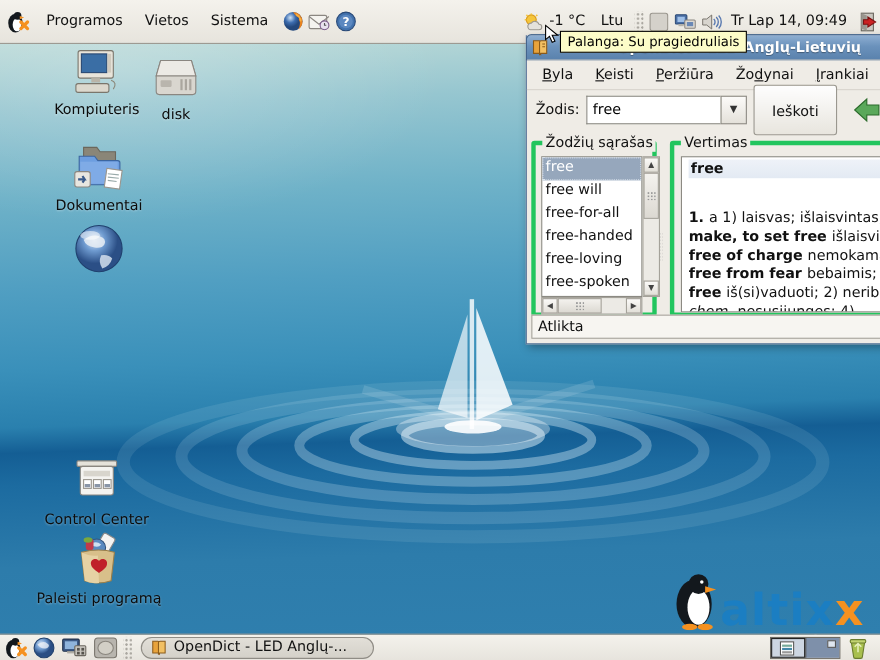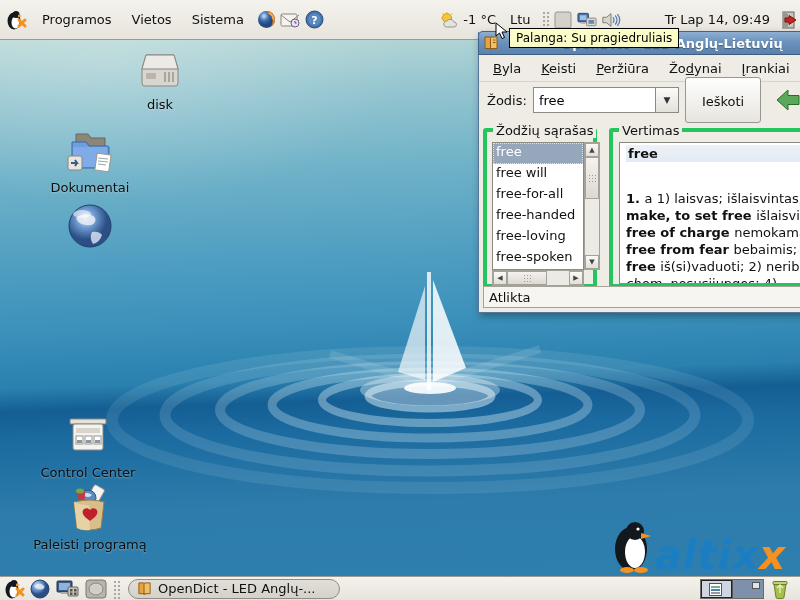--- a/index.html
+++ b/index.html
@@ -5,42 +5,42 @@
   * { margin:0; padding:0; box-sizing:border-box; }
   html,body { width:800px; height:600px; overflow:hidden; font-family:"DejaVu Sans",sans-serif; }
   body { position:relative; background:#2e7dac; }
 
   
   .panel { position:absolute; left:0; width:800px; height:40px; background:linear-gradient(#f4f2ec,#e7e4dd); display:flex; align-items:center; z-index:50; }
   #top-panel { top:0; border-bottom:1px solid #9d9a92; }
   #bottom-panel { top:576px; height:24px; border-top:1px solid #9d9a92; }
   .panel-menu { font-size:13px; color:#111; padding:0 10px; height:24px; display:flex; align-items:center; cursor:default; }
   .panel-right { margin-left:auto; display:flex; align-items:center; height:24px; }
-  .clock { font-size:13px; color:#111; padding:0 6px; white-space:nowrap;margin-left:36px; }
+  .clock { font-size:13px; color:#111; padding:0 6px; white-space:nowrap; }
   .kbd-layout { font-size:13px; color:#111; padding:0 8px; }
   .temp { font-size:13px; color:#111; padding:0 6px 0 2px; white-space:nowrap; }
   .handle { width:8px; height:20px; margin:0 2px;
     background-image:radial-gradient(#aaa7a0 1px, transparent 1.2px); background-size:4px 4px; background-position:1px 1px; }
   .tray-icon { width:20px; height:20px; margin:0 2px; display:flex; align-items:center; justify-content:center; }
 
   
   #desktop { position:absolute; top:24px; left:0; width:800px; height:552px;
     background:
       radial-gradient(ellipse 420px 200px at 110px 40px, rgba(255,255,255,0.20), rgba(255,255,255,0) 70%),
       linear-gradient(178deg,#c3ded9 0%, #96c6d0 13%, #6fb2c8 27%, #519fc2 41%, #3a90ba 54%, #2a80ae 63%, #145e94 67%, #1c6ba0 72%, #2d7cab 85%, #2f7fae 100%);
   }
   #water-art { position:absolute; top:0; left:0; }
 
   .desk-icon { position:absolute; width:136px; display:flex; flex-direction:column; align-items:center; cursor:default; }
   .desk-icon .glyph { width:48px; height:48px; display:flex; align-items:center; justify-content:center; }
   .desk-icon .lbl { margin-top:3px; font-size:13px; color:#0c0c0c; text-align:center; line-height:16px; text-shadow:0 1px 2px rgba(255,255,255,0.35); }
 
   
   #baltix-logo { position:absolute; right:14px; top:495px; text-align:right; }
-  #baltix-logo .row { display:flex; align-items:flex-end;font-style:italic; }
+  #baltix-logo .row { display:flex; align-items:flex-end; }
   #baltix-word { font-size:40px; font-weight:bold; color:#1b7ec2; letter-spacing:1px; line-height:36px; }
   #baltix-word .ox { color:#f59120; }
   #baltix-sub { font-size:11px; font-weight:bold; color:#fff; letter-spacing:5px; margin-top:2px; }
 
   
   #win { position:absolute; left:478px; top:32px; width:372px; height:281px; background:#efece6;
     border:1px solid #58759a; border-top:none; box-shadow:2px 3px 8px rgba(0,0,0,0.35); z-index:60; }
   #titlebar { height:24px; border-radius:5px 5px 0 0; display:flex; align-items:center; padding:0 4px;
     background:linear-gradient(#8fafd2,#6b92bc 45%,#5a82ad); border:1px solid #41628a; border-bottom:1px solid #3d5c82; margin:-1px -1px 0 -1px; }
   #win-title { flex:1; text-align:center; color:#fff; font-weight:bold; font-size:13px; text-shadow:0 1px 1px rgba(0,0,0,0.35); white-space:nowrap; overflow:hidden; }
@@ -119,20 +119,33 @@
     <g>
       <rect x="427" y="248" width="4" height="118" fill="#ffffff" opacity="0.8"></rect>
       <polygon points="433,256 433,358 466,344" fill="#ffffff" opacity="0.85"></polygon>
       <polygon points="425,262 425,356 398,348" fill="#ffffff" opacity="0.65"></polygon>
       <ellipse cx="430" cy="364" rx="26" ry="6" fill="#ffffff" opacity="0.9"></ellipse>
       <line x1="430" y1="360" x2="330" y2="330" stroke="#fff" stroke-opacity="0.12" stroke-width="8"></line>
       <line x1="430" y1="360" x2="540" y2="325" stroke="#fff" stroke-opacity="0.12" stroke-width="8"></line>
     </g>
   </svg>
 
+  <div class="desk-icon" style="left:20px; top:18px;">
+    <div class="glyph">
+      <svg width="46" height="46" viewBox="0 0 46 46">
+        <rect x="6" y="3" width="32" height="25" rx="2" fill="#e8e4da" stroke="#7a766c"></rect>
+        <rect x="9" y="6" width="23" height="17" fill="#3a6ea5" stroke="#2a4a74"></rect>
+        <rect x="33" y="6" width="3" height="17" fill="#cfcabe"></rect>
+        <rect x="18" y="28" width="8" height="4" fill="#b9b4a8"></rect>
+        <rect x="4" y="33" width="30" height="8" rx="2" fill="#dcd8cd" stroke="#7a766c"></rect>
+        <path d="M36 30 q6 2 2 8" fill="none" stroke="#8a8678"></path>
+      </svg>
+    </div>
+    <div class="lbl">Kompiuteris</div>
+  </div>
 
   <div class="desk-icon" style="left:100px; top:22px; width:120px;">
     <div class="glyph">
       <svg width="44" height="42" viewBox="0 0 44 42">
         <path d="M8 6 h28 l4 14 v14 a3 3 0 0 1 -3 3 h-30 a3 3 0 0 1 -3 -3 v-14 z" fill="#d9d6cf" stroke="#8a8680"></path>
         <path d="M8 6 h28 l4 14 h-36 z" fill="#eceae5" stroke="#8a8680"></path>
         <rect x="8" y="24" width="10" height="6" rx="1" fill="#b9b5ad"></rect>
         <g fill="#aaa69e">
             <rect x="26" y="23" width="2" height="10"></rect>
             <rect x="30" y="23" width="2" height="10"></rect>

